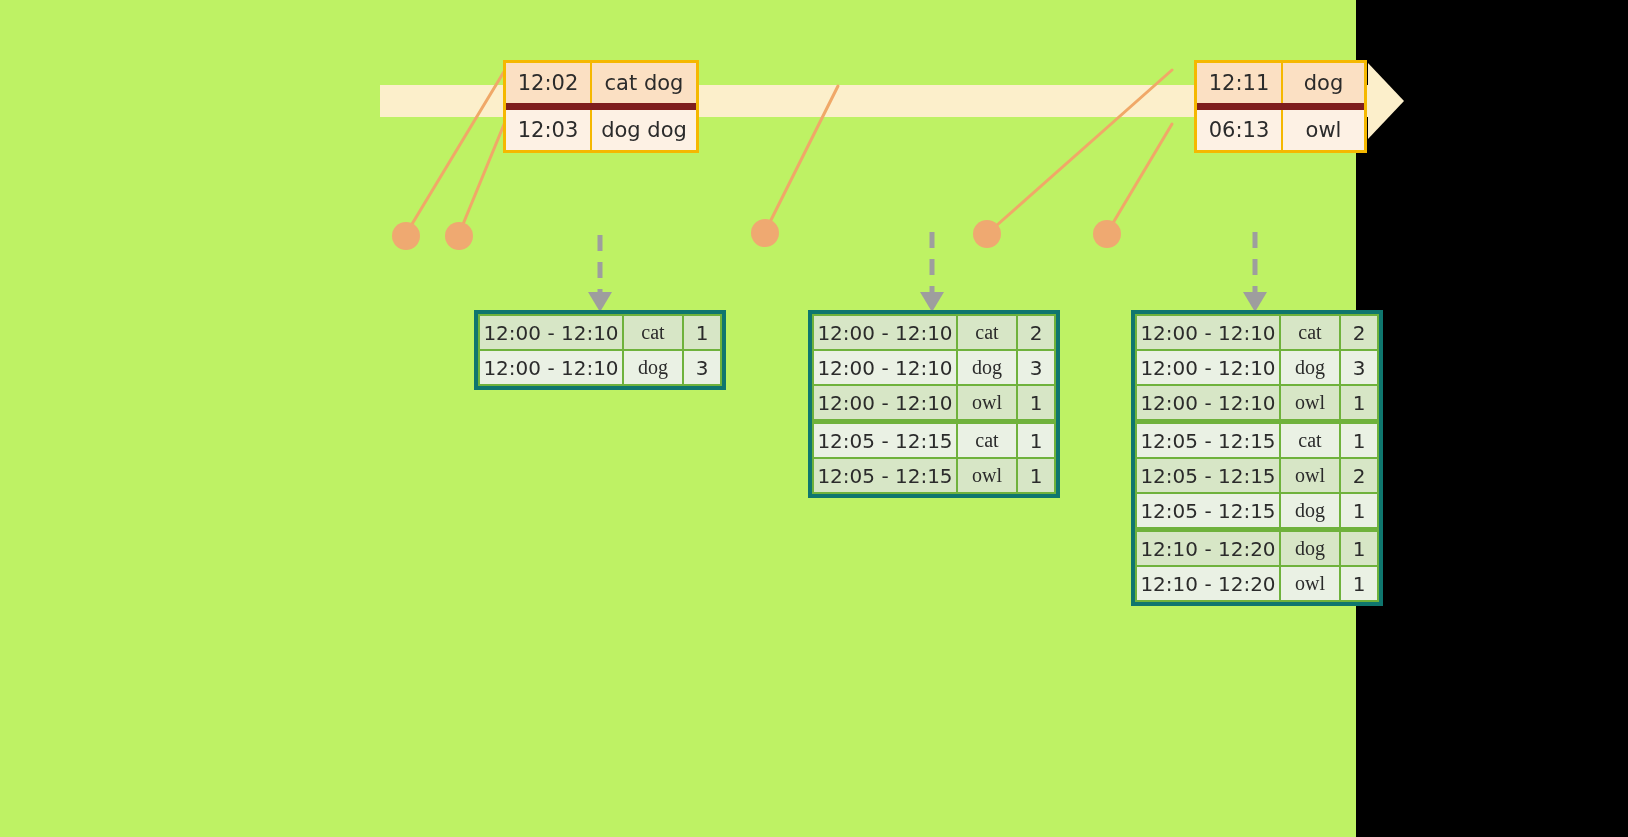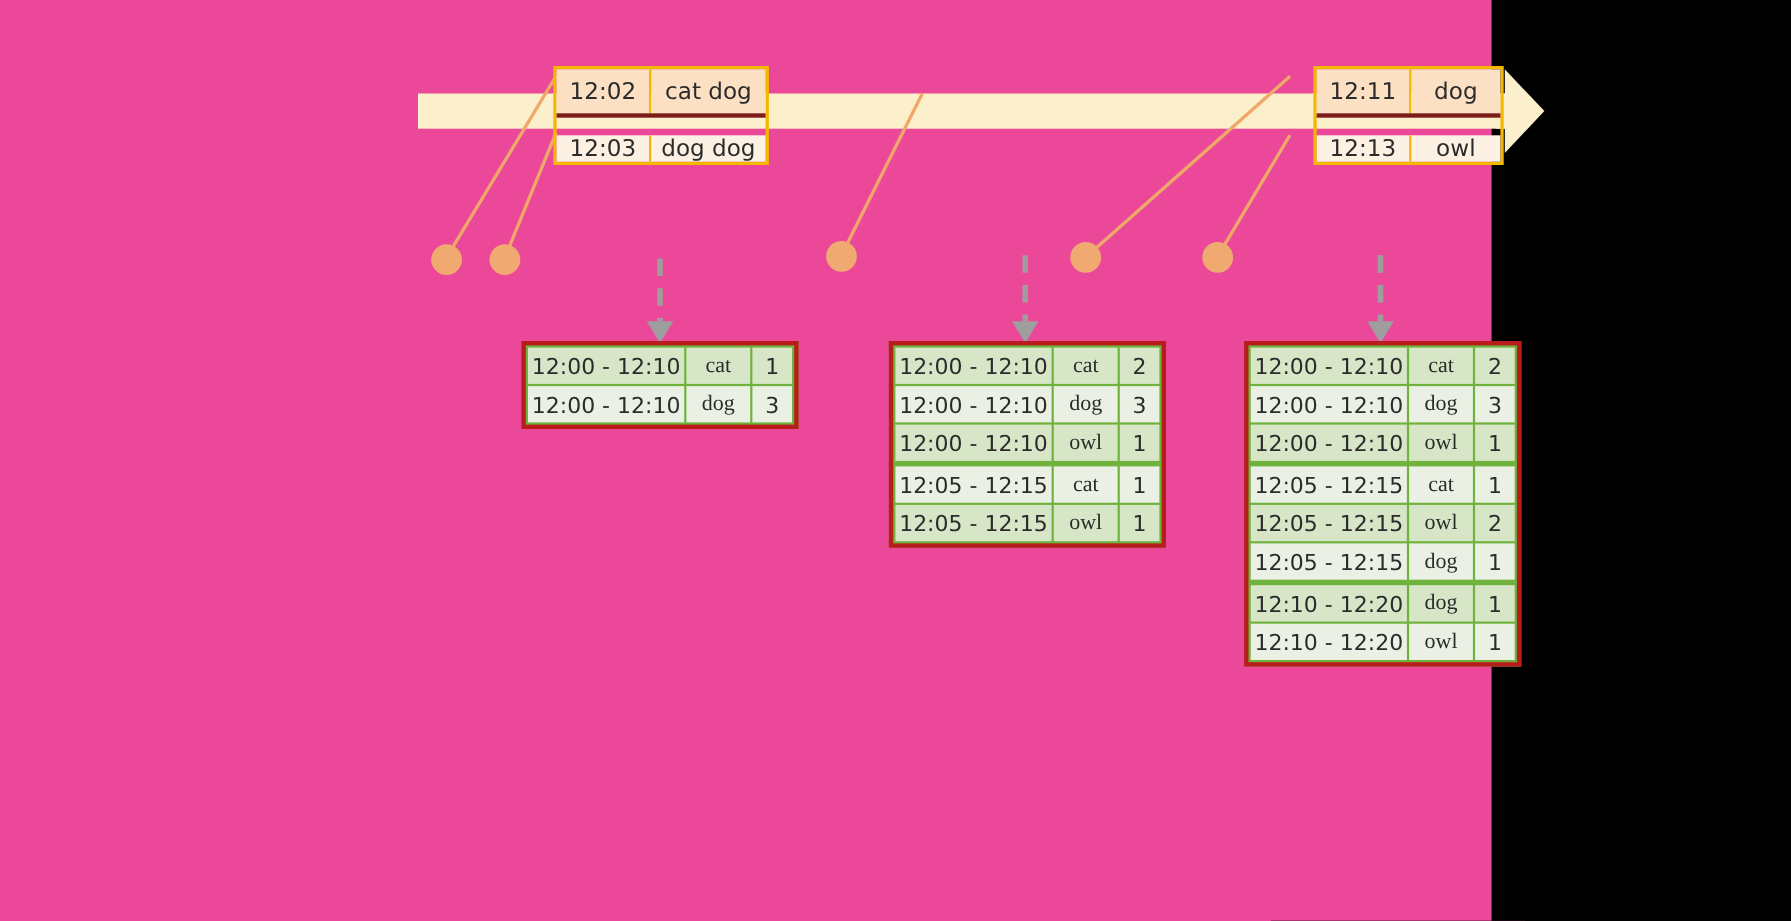--- a/index.html
+++ b/index.html
@@ -12,21 +12,21 @@
     height: 837px;
     position: relative;
     overflow: hidden;
     font-family: "DejaVu Sans", "Liberation Sans", sans-serif;
   }
   #stage {
     position: absolute;
     left: 0; top: 0;
     width: 1356px;
     height: 837px;
-    background: #ec4899;
+    background: #bef264;
   }
   svg.layer {
     position: absolute;
     left: 0; top: 0;
     width: 1628px;
     height: 837px;
     pointer-events: none;
   }
 
   
@@ -37,41 +37,40 @@
     display: flex;
     flex-direction: column;
     z-index: 5;
   }
   .evt-row {
     display: flex;
     flex-direction: row;
     height: 40px;
   }
   .evt-row + .evt-row {
-    border-top: 4px solid #7f1d1d;
-    align-items: flex-end;
+    border-top: 7px solid #7f1d1d;
   }
   .evt-row.shade-a .evt-cell { background: #FBE0C3; }
   .evt-row.shade-b .evt-cell { background: #FDF1E4; }
   .evt-cell {
     display: flex;
     align-items: center;
     justify-content: center;
     font-size: 21px;
     color: #2b2b2b;
     box-sizing: border-box;
     white-space: nowrap;
   }
   .evt-cell.time { width: 86px; border-right: 2px solid #F5B800; }
   .evt-cell.words { flex: 1; }
 
   
   .res-table {
     position: absolute;
-    border: 4px solid #b91c1c;
+    border: 4px solid #0f766e;
     box-sizing: border-box;
     background: #6FB23C;
     display: flex;
     flex-direction: column;
     gap: 2px;
     padding: 2px;
     z-index: 4;
   }
   .res-row {
     display: flex;
@@ -151,21 +150,21 @@
     </div>
   </div>
 
 
   <div class="evt-box" style="left:1194px; top:60px; width:173px;">
     <div class="evt-row shade-a">
       <div class="evt-cell time">12:11</div>
       <div class="evt-cell words">dog</div>
     </div>
     <div class="evt-row shade-b">
-      <div class="evt-cell time">12:13</div>
+      <div class="evt-cell time">06:13</div>
       <div class="evt-cell words">owl</div>
     </div>
   </div>
 
   <div class="res-table" style="left:474px; top:310px;">
     <div class="res-row shade-a">
       <div class="res-cell win">12:00 - 12:10</div>
       <div class="res-cell key">cat</div>
       <div class="res-cell cnt">1</div>
     </div>

